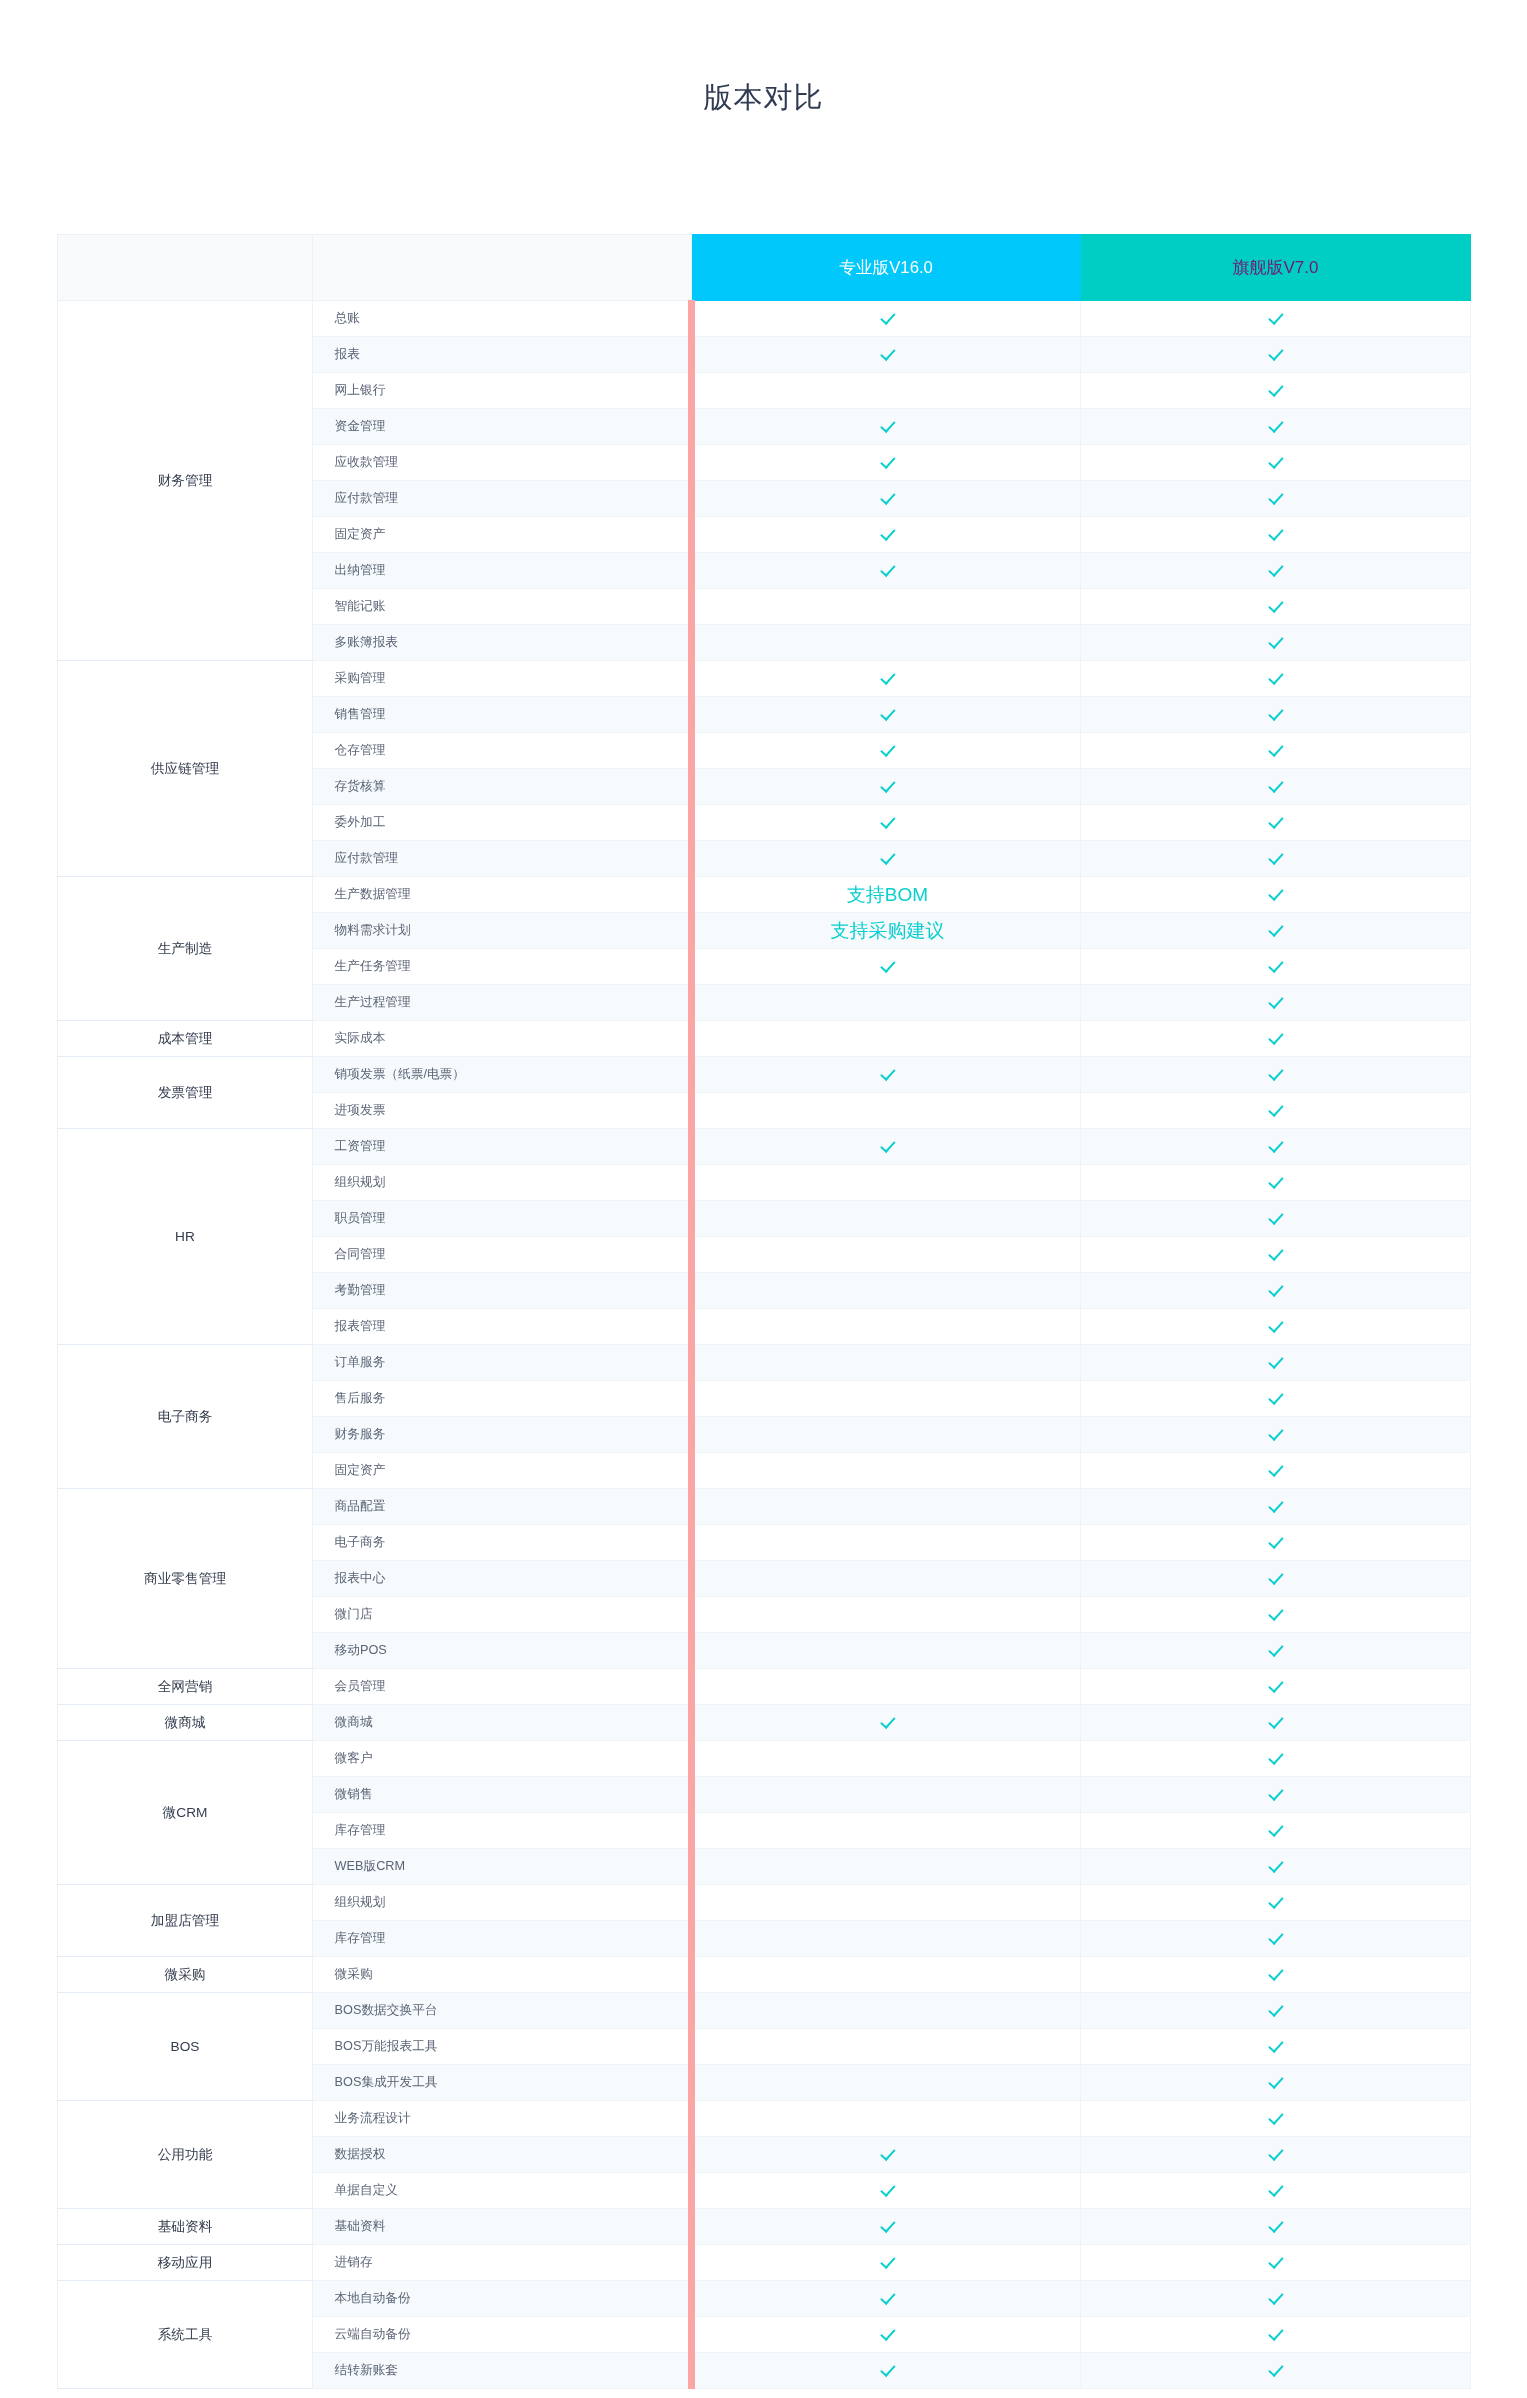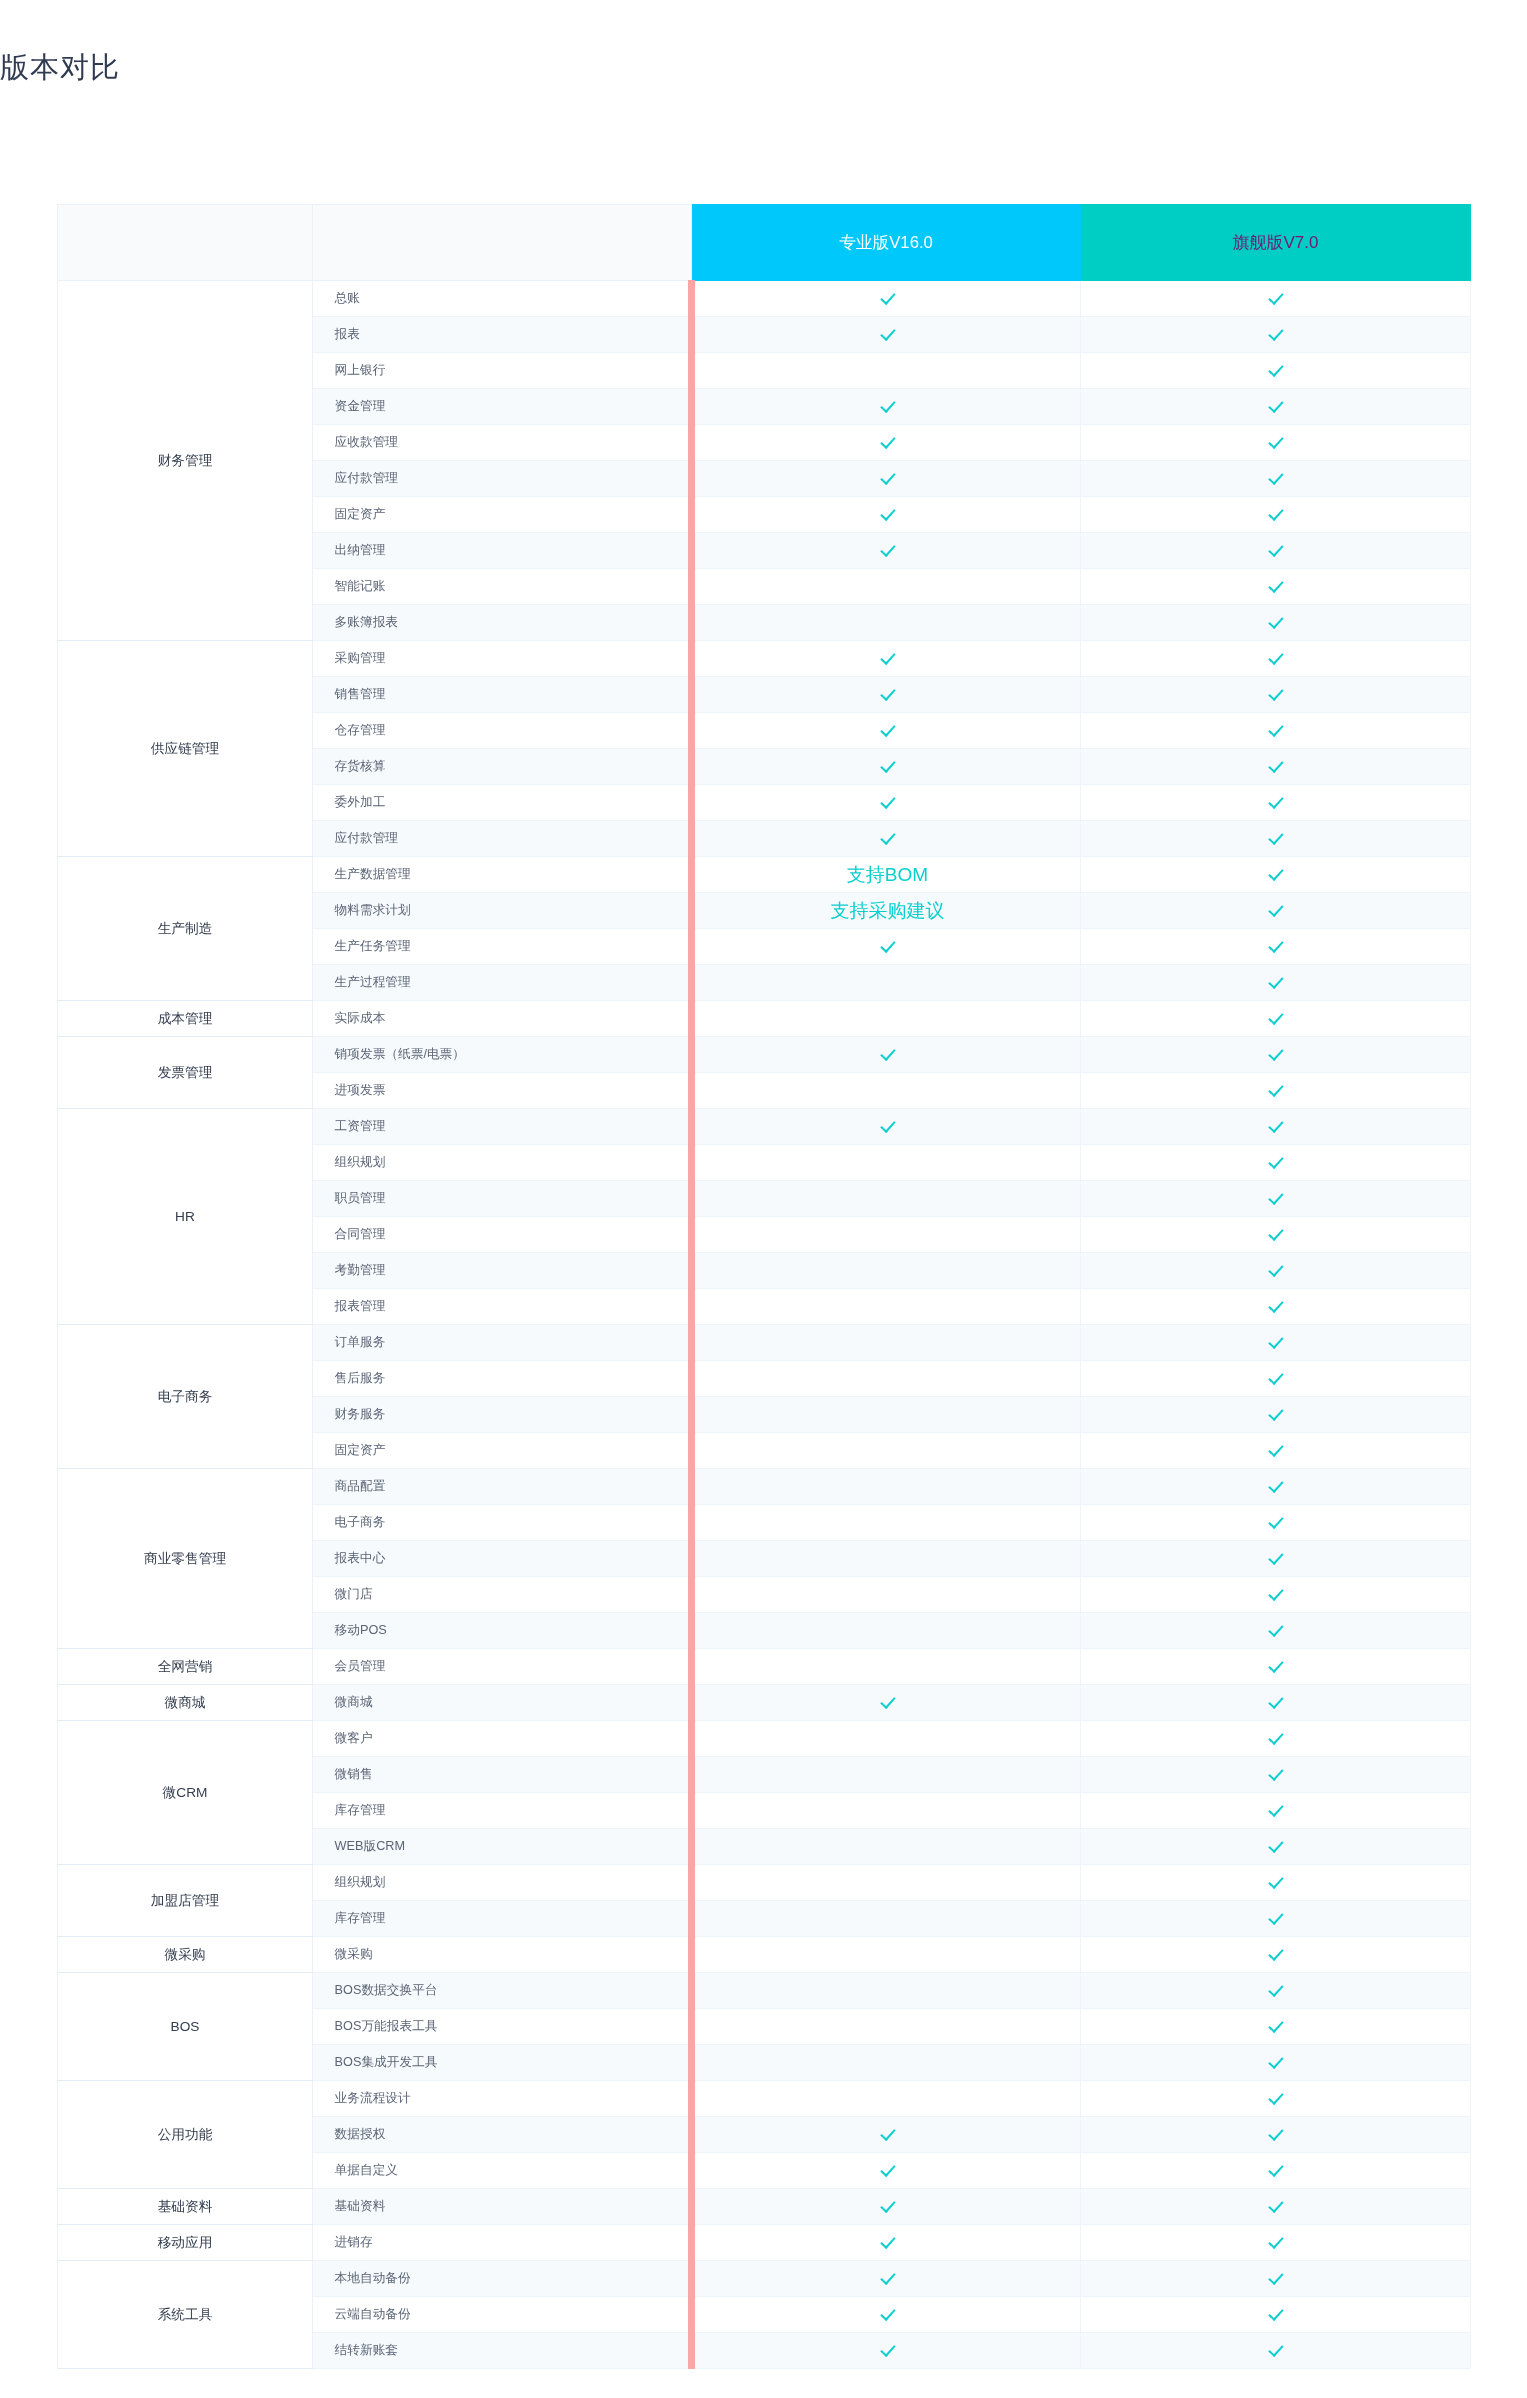--- a/index.html
+++ b/index.html
@@ -4,26 +4,27 @@
 <style>
   * { box-sizing: border-box; }
   html, body {
     margin: 0; padding: 0;
     background: #ffffff;
     font-family: "Liberation Sans", "DejaVu Sans", sans-serif;
   }
   body { width: 1527px; height: 2398px; overflow: hidden; }
 
   .page-title {
+    text-align: center;
     font-size: 29px;
     color: #303b52;
     font-weight: 400;
     letter-spacing: 1px;
     margin: 0;
-    padding-top: 48px;
+    padding-top: 78px;
   }
 
   .table-wrap {
     margin: 0 auto;
     width: 1413px;
     padding-top: 116px;
   }
 
   table.cmp {
     width: 1413px;
@@ -32,21 +33,21 @@
     border: 1px solid #eaf1f8;
   }
 
   col.c-cat  { width: 255px; }
   col.c-feat { width: 379px; }
   col.c-pro  { width: 389px; }
   col.c-ult  { width: 390px; }
 
   
   thead th {
-    height: 76px;
+    height: 66px;
     padding: 14px;
     font-weight: 400;
     border: 1px solid #eaf1f8;
     margin-top: 44px;
   }
   th.h-blank1, th.h-blank2 {
     background: #f8fafc;
   }
   th.h-pro {
     background: #00c8fb;

